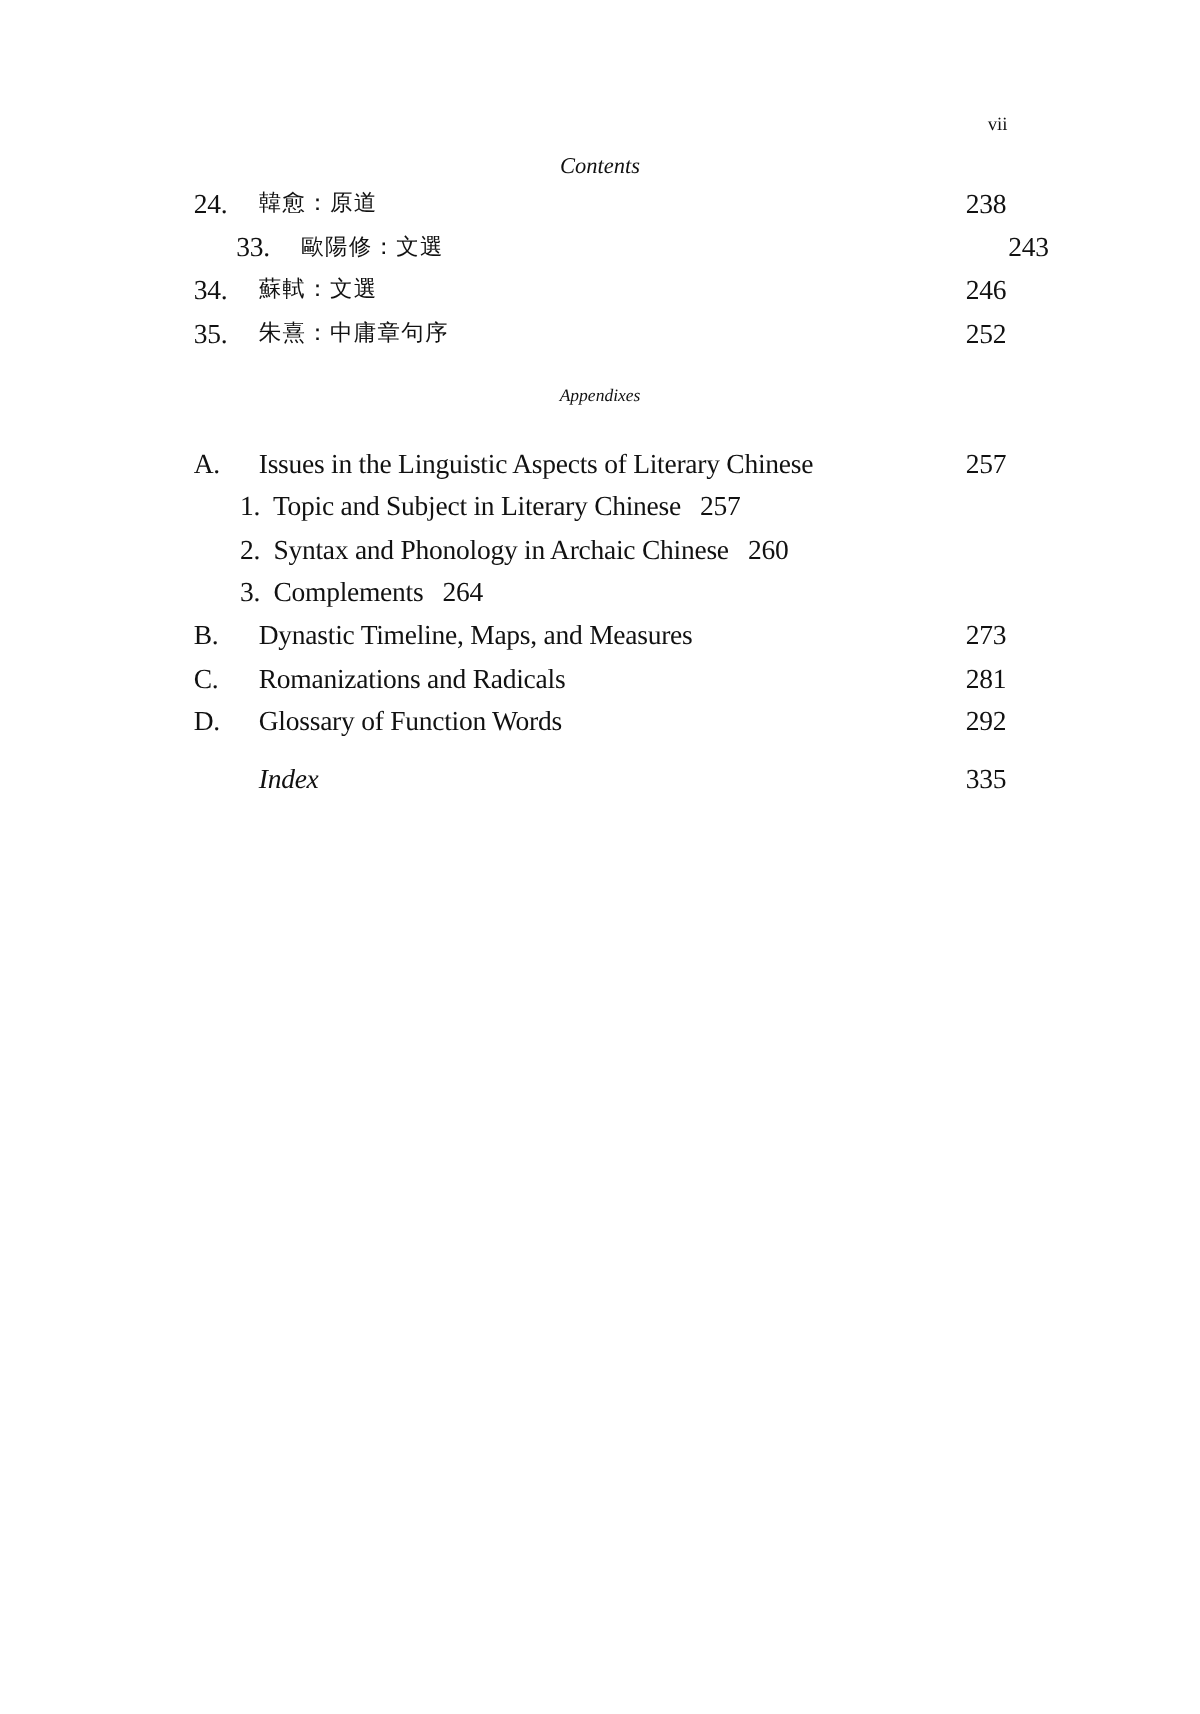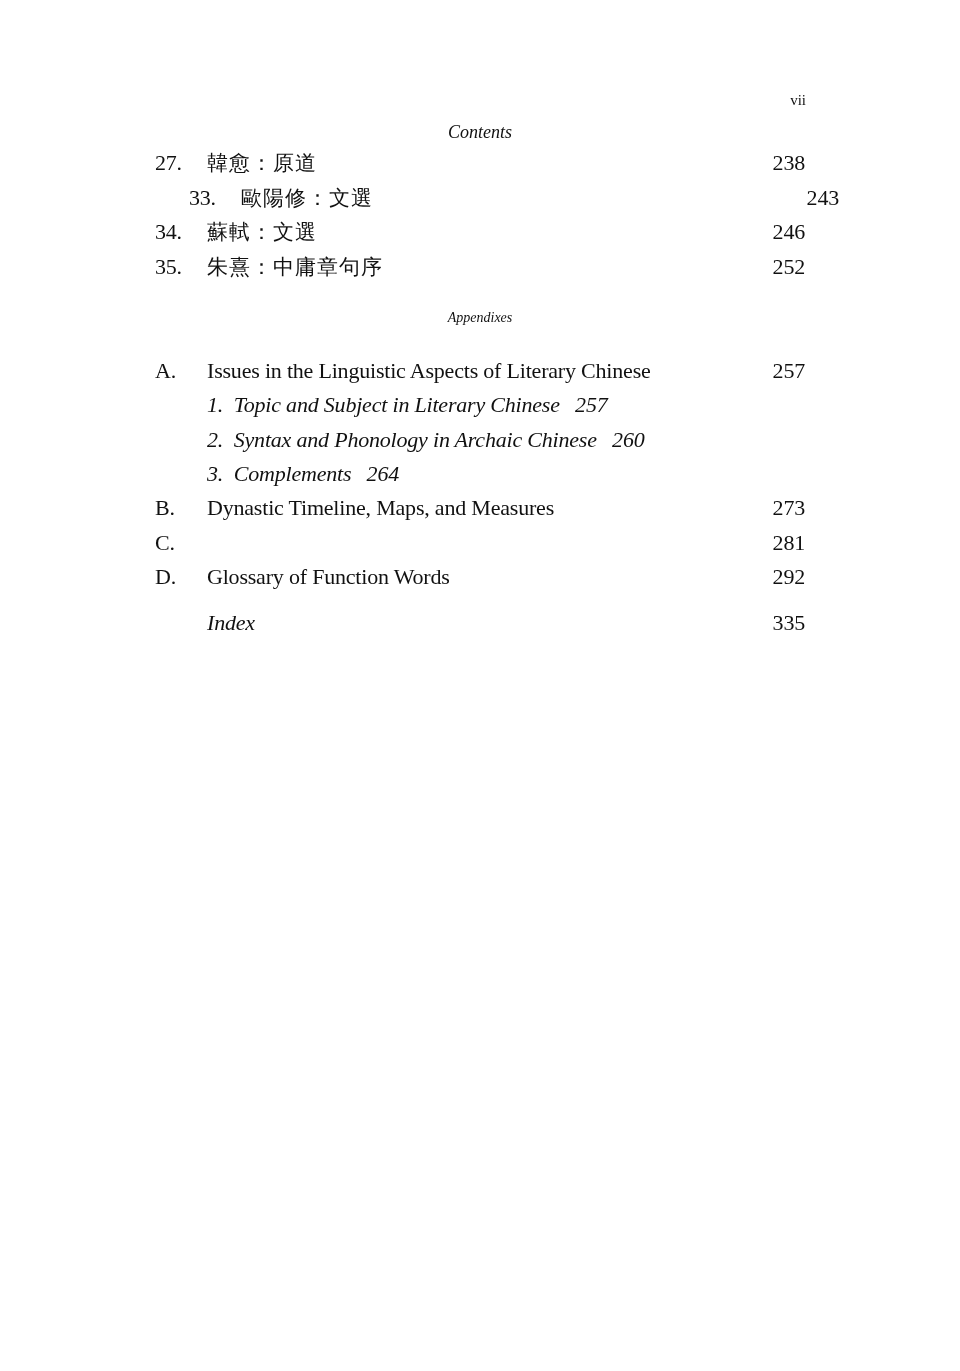--- a/index.html
+++ b/index.html
@@ -53,37 +53,36 @@
       top: 0;
     }
     .toc-title {
       position: absolute;
       left: 52px;
       top: 0;
       white-space: nowrap;
     }
     .toc-title.cjk {
       font-family: "DejaVu Sans", sans-serif;
-      font-size: 21px;
+      font-size: 18px;
       letter-spacing: 1px;
     }
     .toc-page {
       position: absolute;
       right: 0;
       top: 0;
     }
     .sub-row {
       position: absolute;
-      left: 207px;
+      left: 192px;
       height: 30px;
       font-size: 22px;
       line-height: 30px;
       white-space: nowrap;
       letter-spacing: -0.2px;
-      font-style: italic;
     }
     .sub-row .sub-page {
       margin-left: 10px;
     }
     .section-heading {
       position: absolute;
       left: 0;
       width: 960px;
       text-align: center;
       font-style: italic;
@@ -96,21 +95,21 @@
   </style>
 </head>
 <body>
 
 <div class="running-head">
   <div class="running-title">Contents</div>
   <div class="page-number">vii</div>
 </div>
 
 <div class="toc-row" style="top:148px;">
-  <span class="toc-num">27.</span>
+  <span class="toc-num">24.</span>
   <span class="toc-title cjk">韓愈：原道</span>
   <span class="toc-page">238</span>
 </div>
 <div class="toc-row" style="top:183px;margin-left:34px;">
   <span class="toc-num">33.</span>
   <span class="toc-title cjk">歐陽修：文選</span>
   <span class="toc-page">243</span>
 </div>
 <div class="toc-row" style="top:217px;">
   <span class="toc-num">34.</span>
@@ -147,20 +146,21 @@
 </div>
 
 <div class="toc-row" style="top:493px;">
   <span class="toc-num">B.</span>
   <span class="toc-title">Dynastic Timeline, Maps, and Measures</span>
   <span class="toc-page">273</span>
 </div>
 
 <div class="toc-row" style="top:528px;">
   <span class="toc-num">C.</span>
+  <span class="toc-title">Romanizations and Radicals</span>
   <span class="toc-page">281</span>
 </div>
 
 <div class="toc-row" style="top:562px;">
   <span class="toc-num">D.</span>
   <span class="toc-title">Glossary of Function Words</span>
   <span class="toc-page">292</span>
 </div>
 
 <div class="toc-row" style="top:608px;">

